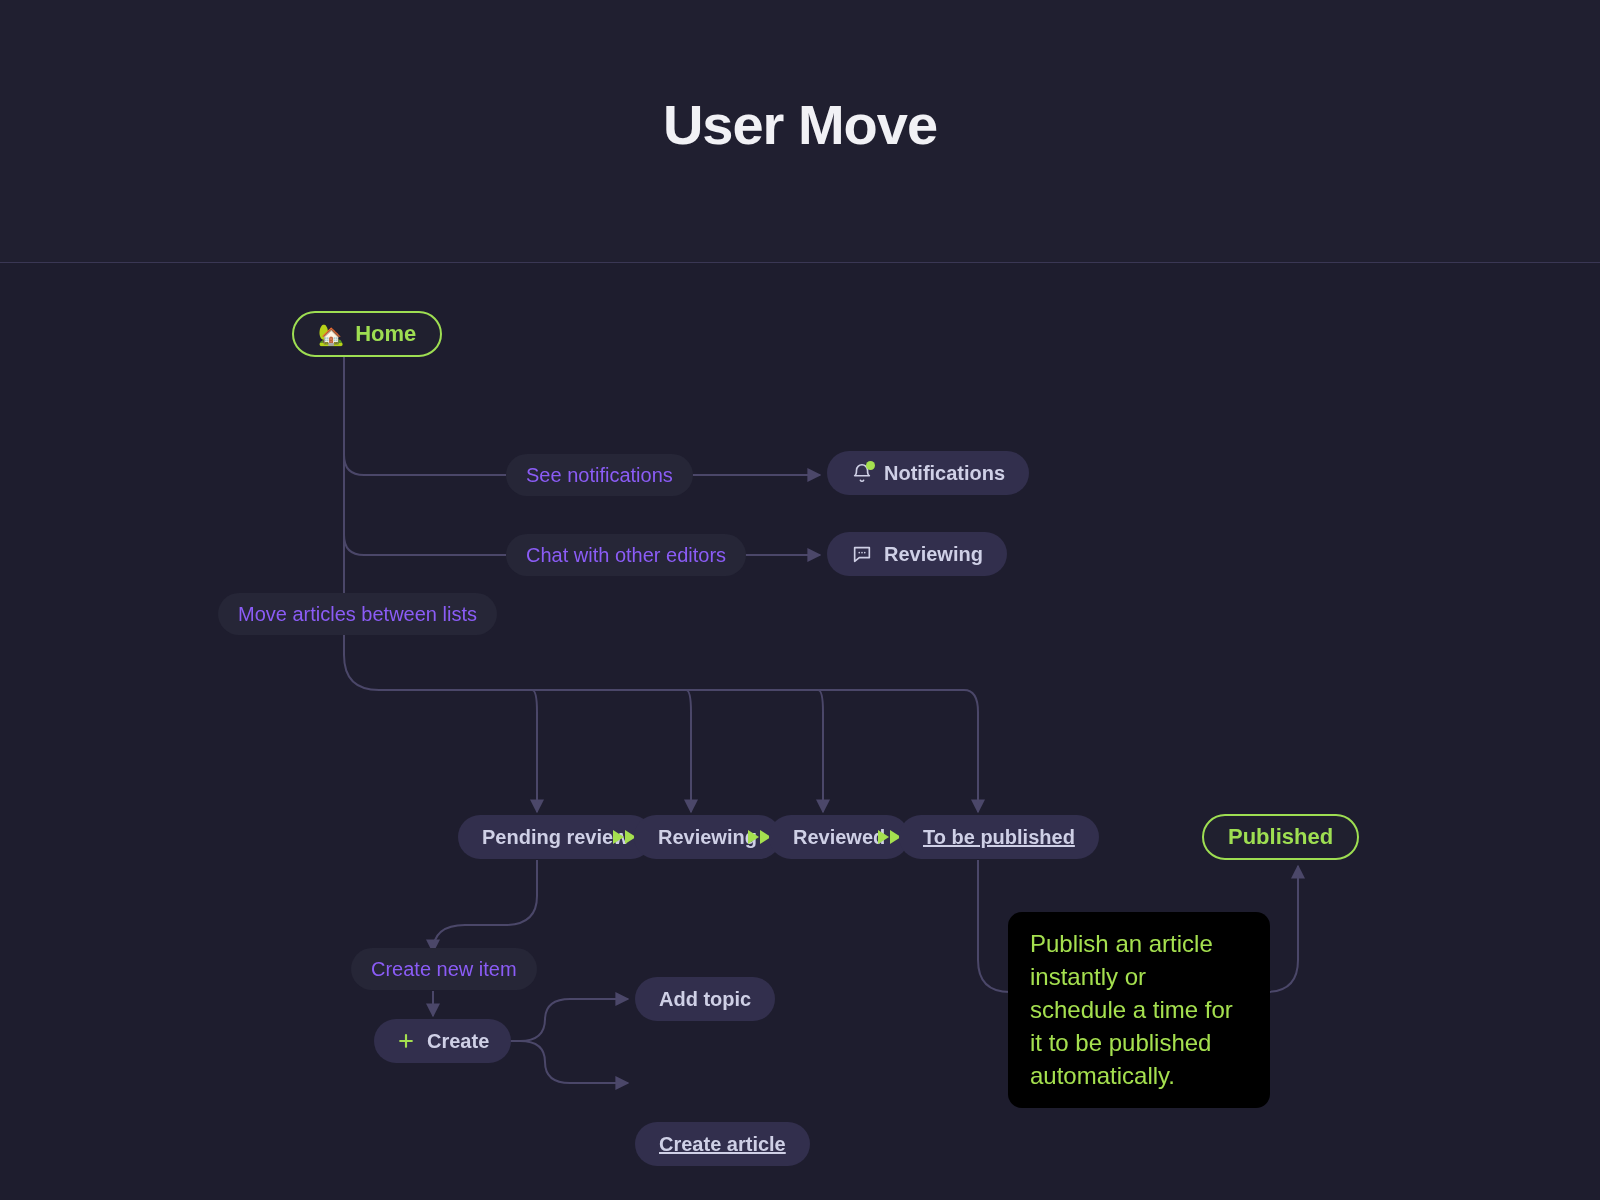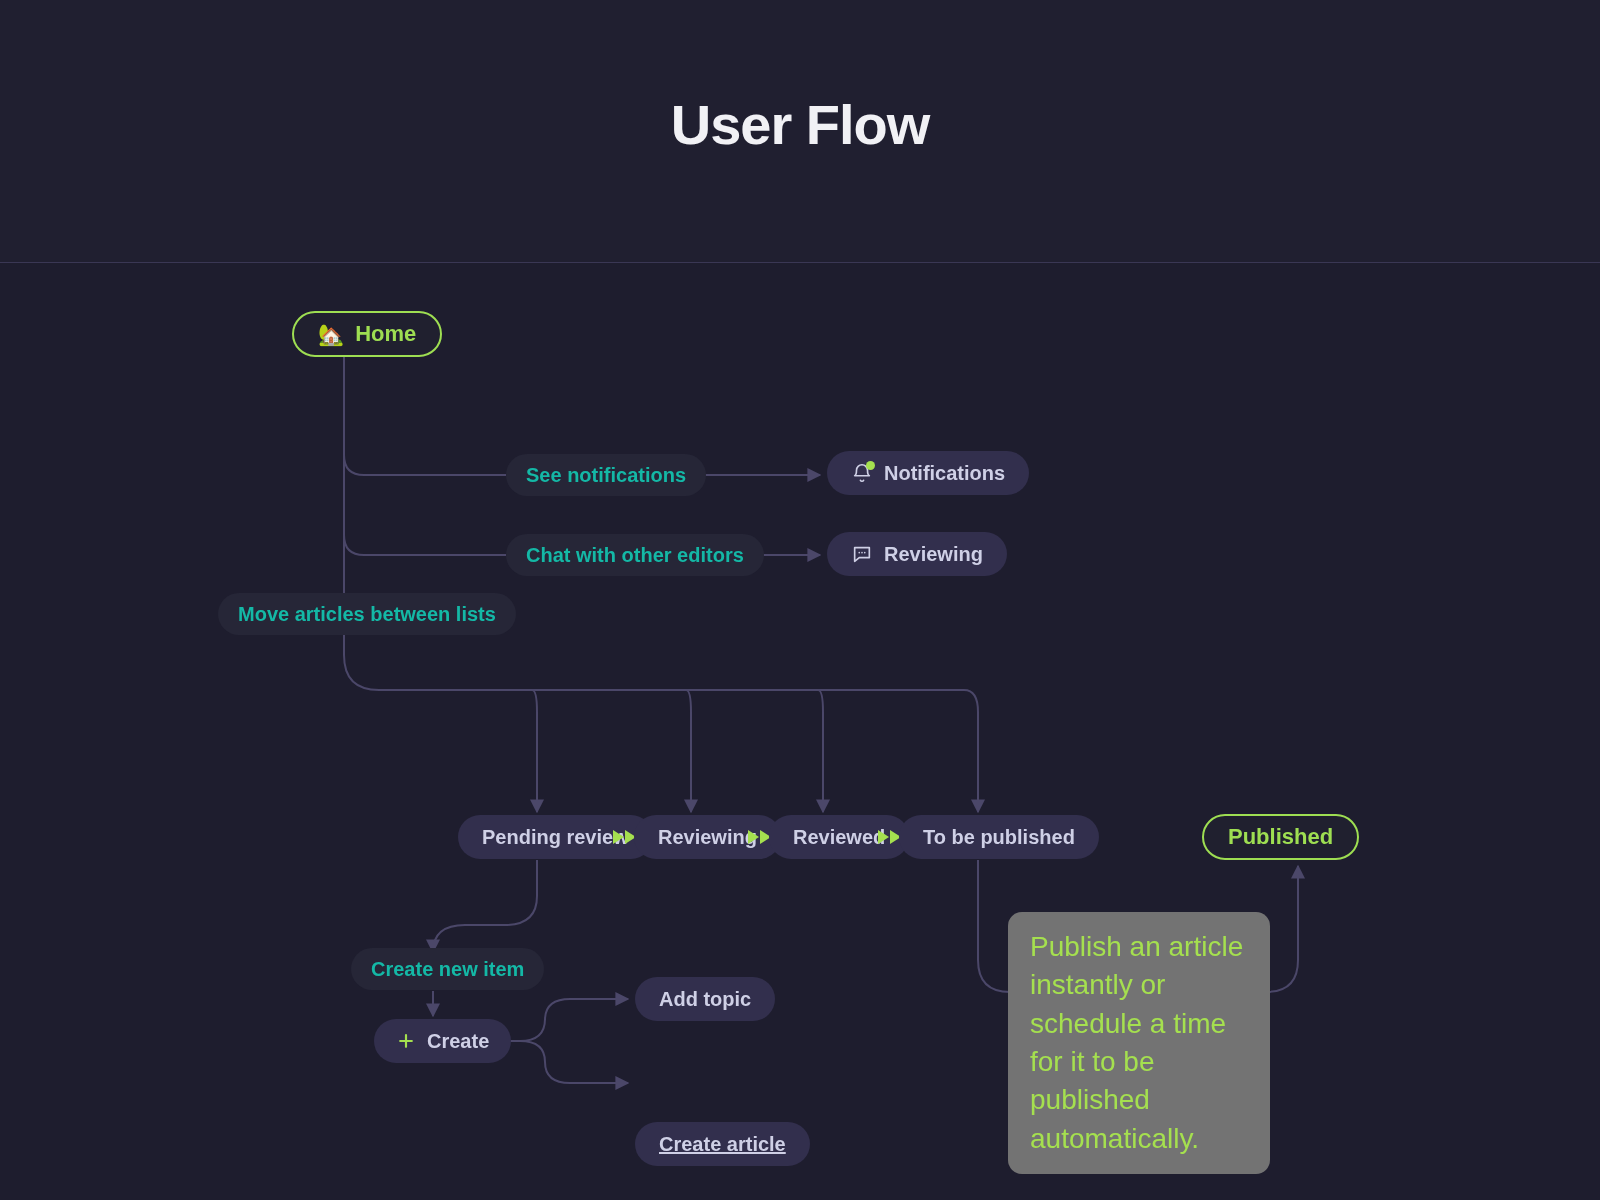--- a/index.html
+++ b/index.html
@@ -46,32 +46,32 @@
     border: 2px solid #9ede52;
     color: #9ede52;
     font-size: 22px; font-weight: bold;
     padding: 0 24px; height: 46px;
   }
   .label-pill {
     position: absolute;
     display: flex; align-items: center;
     background: #262637;
     border-radius: 999px;
-    color: #14b8a6;
-    font-size: 20px; font-weight: bold;
+    color: #8b5cf6;
+    font-size: 20px; font-weight: normal;
     padding: 0 20px; height: 42px;
     white-space: nowrap;
     line-height: 1;
   }
   .note-box {
     position: absolute;
-    background: #737373;
+    background: #000000;
     border-radius: 14px;
     color: #a5e04f;
-    font-size: 28px; line-height: 1.37;
+    font-size: 24px; line-height: 1.37;
     padding: 16px 22px;
   }
 
   
   .icon { display: inline-flex; align-items: center; justify-content: center; }
   .icon svg { display: block; }
   .emoji-home { font-size: 21px; line-height: 1; }
   .ff {
     position: absolute;
     display: inline-flex; align-items: center; gap: 1px;
@@ -82,21 +82,21 @@
     border-bottom: 7px solid transparent;
     border-left: 11px solid #a5e04f;
   }
 </style>
 </head>
 <body>
 
 <div id="canvas">
 
   <div class="header">
-    <div class="page-title">User Flow</div>
+    <div class="page-title">User Move</div>
   </div>
 
   <svg id="wires" viewBox="0 0 1600 1200" width="1600" height="1200">
     <defs>
       <marker id="arw" viewBox="0 0 10 10" refX="9" refY="5" markerWidth="7" markerHeight="7" orient="auto-start-reverse">
         <path d="M0,0 L10,5 L0,10 z" fill="#4b4769"></path>
       </marker>
     </defs>
     <g fill="none" stroke="#4b4769" stroke-width="2">
 
@@ -181,21 +181,21 @@
   </div>
 
   <div class="node node-solid" style="left:769px; top:815px;">
     <span>Reviewed</span>
   </div>
   <div class="ff" style="left:878px; top:830px;">
     <i></i>
       <i></i>
   </div>
 
-  <div class="node node-solid" style="left:899px; top:815px;">
+  <div class="node node-solid" style="left:899px; top:815px;text-decoration:underline;">
     <span>To be published</span>
   </div>
 
   <div class="node node-outline" style="left:1202px; top:814px;">
     <span>Published</span>
   </div>
 
   <div class="note-box" style="left:1008px; top:912px; width:262px;">
     <span>Publish an article instantly or schedule a time for it to be published automatically.</span>
   </div>

